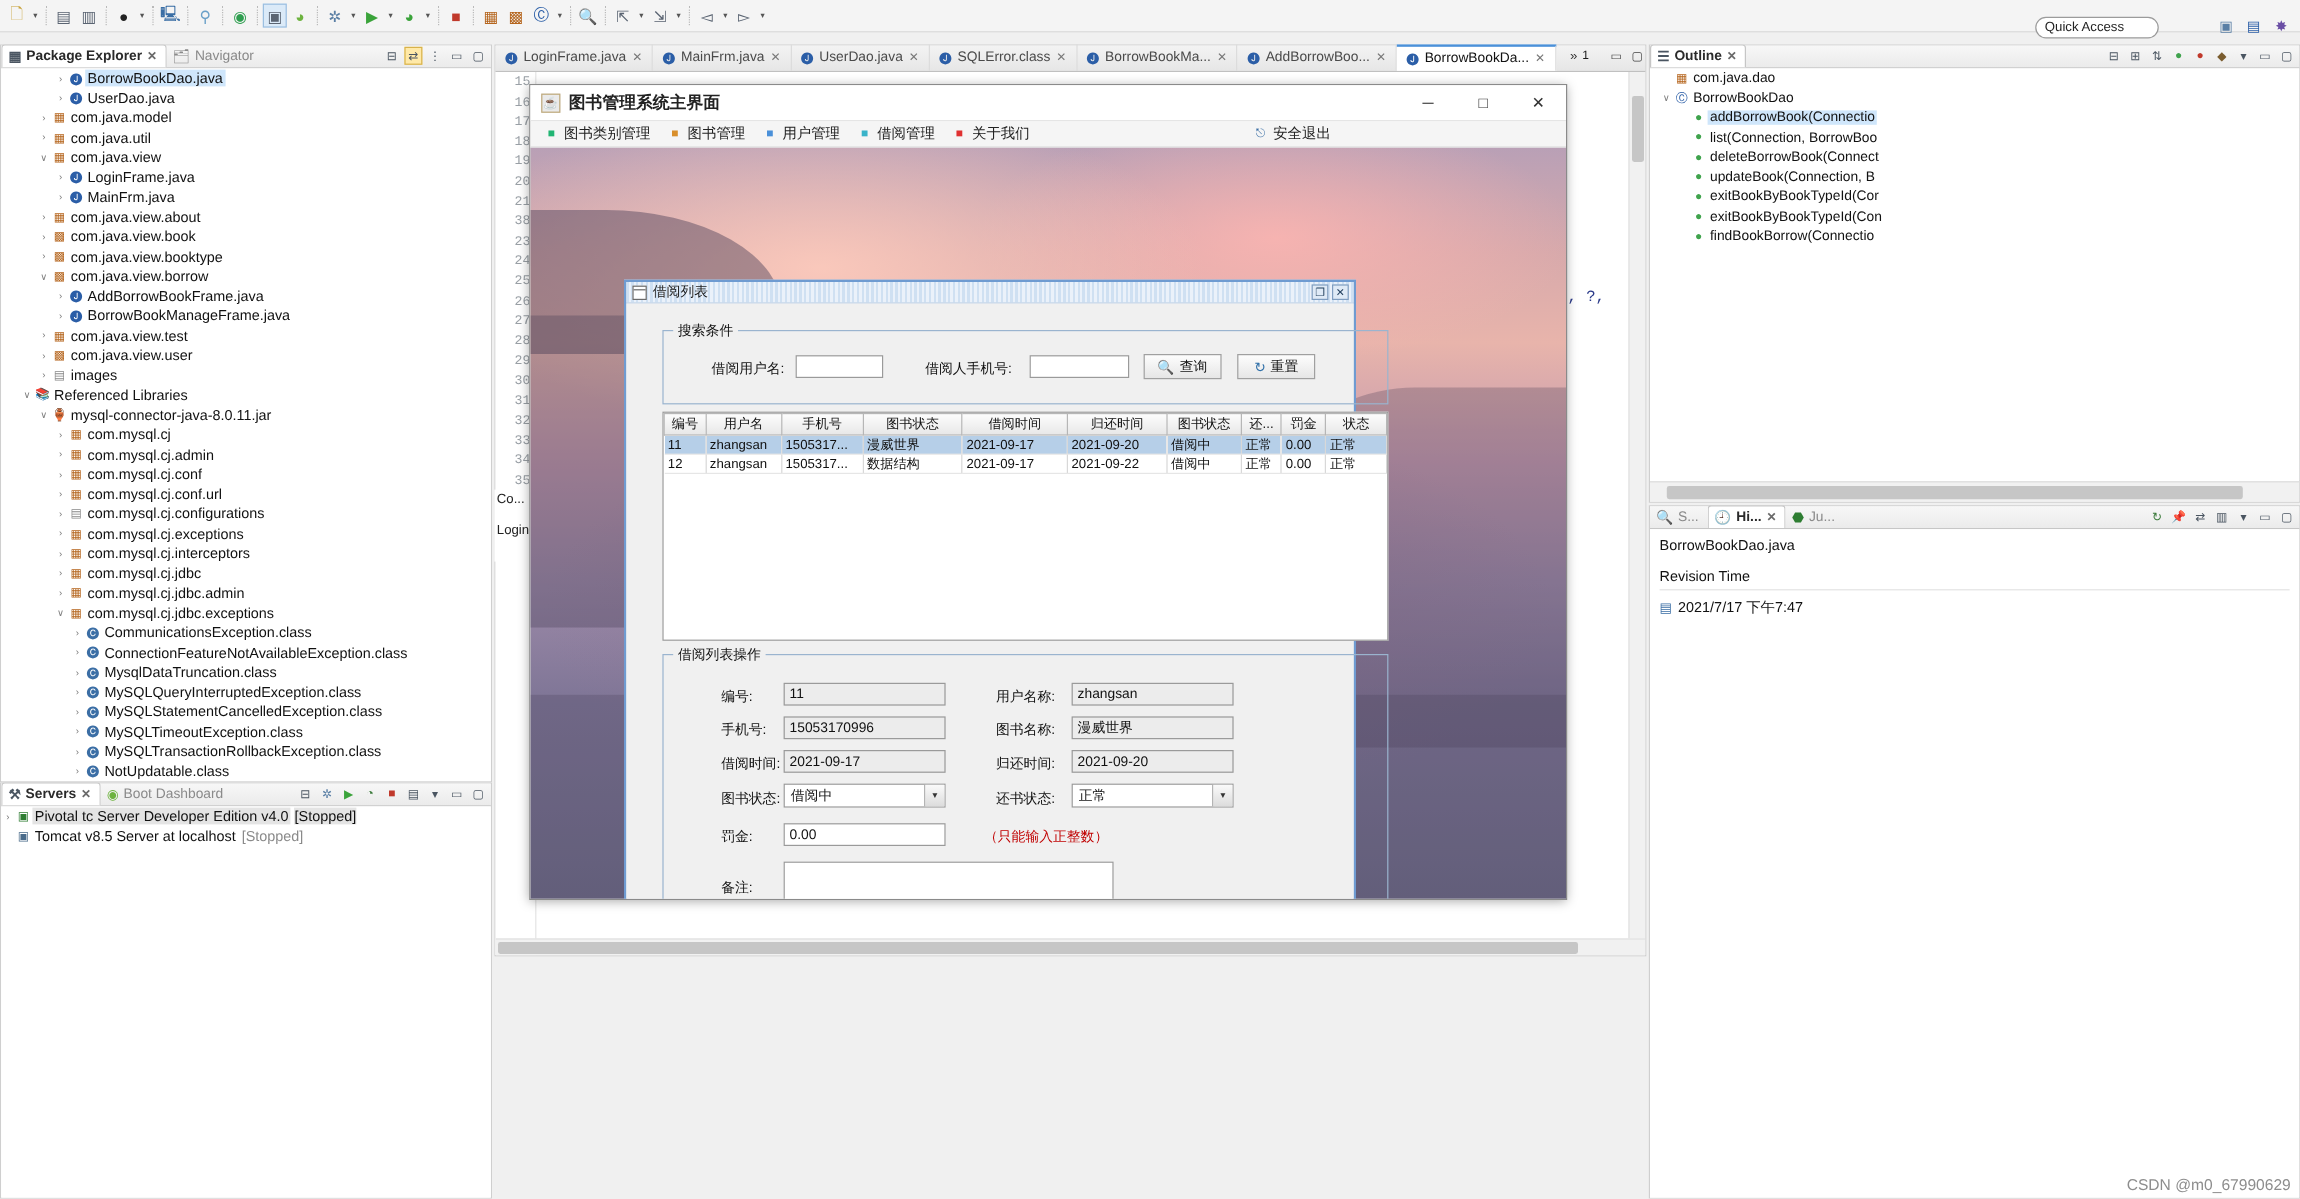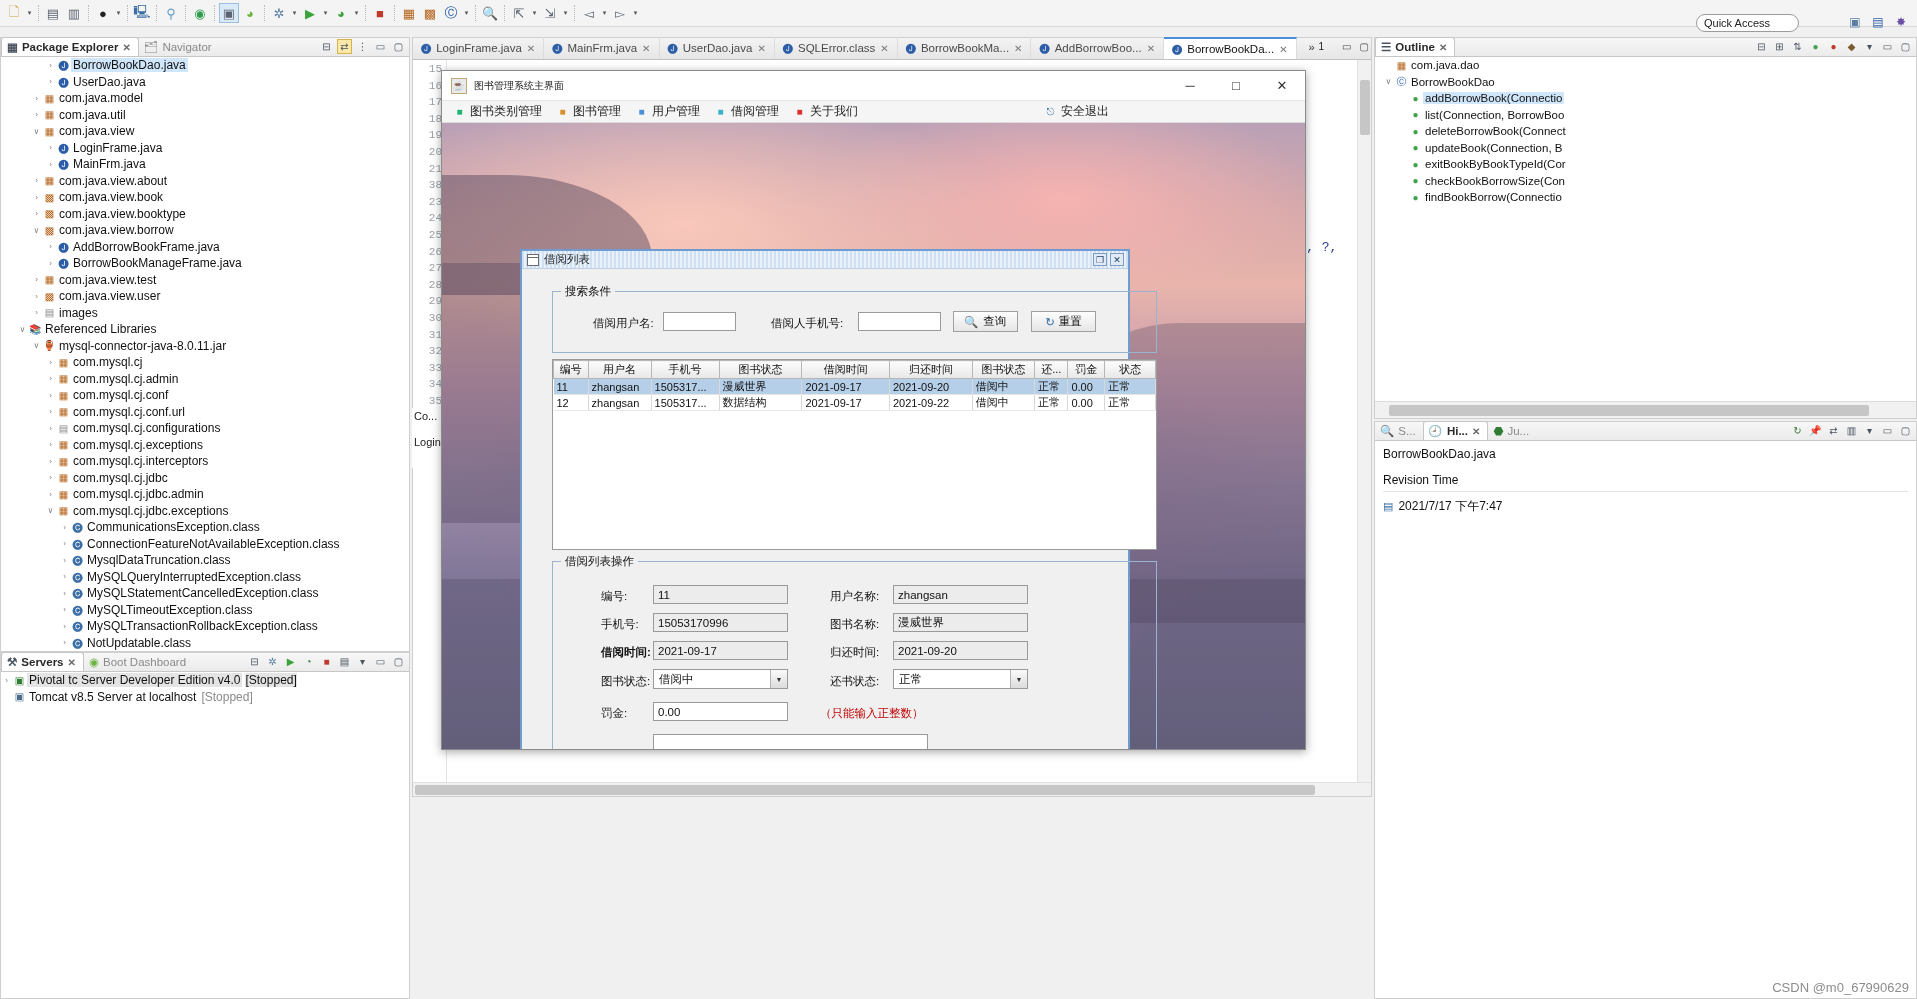--- a/index.html
+++ b/index.html
@@ -70,21 +70,21 @@
   .hscroll { position:absolute; left:0; right:0; bottom:0; height:14px; background:#f1f1f1; border-top:1px solid #e0e0e0; }
   .hthumb { position:absolute; top:2px; height:10px; background:#c6c6c6; border-radius:2px; }
 
   
   #javaApp { position:absolute; background:#f0f0f0; border:1px solid #8a8a8a;
              box-shadow:0 2px 9px rgba(0,0,0,.35); }
   #jTitle { height:30px; background:#fff; display:flex; align-items:center; padding-left:9px;
             border-bottom:1px solid #e5e5e5; }
   #jTitle .tico { width:16px; height:16px; margin-right:7px; background:#eaeaea; border:1px solid #bfa97a;
             color:#b07b28; font-size:10px; display:flex; align-items:center; justify-content:center; }
-  #jTitle .ttxt { font-size:10px; color:#222; }
+  #jTitle .ttxt { font-size:14px; color:#222;font-weight:bold; }
   .wbtns { margin-left:auto; display:flex; }
   .wbtn { width:46px; height:30px; display:flex; align-items:center; justify-content:center;
           font-size:13px; color:#333; }
   #jMenu { height:22px; background:#f5f5f5; display:flex; align-items:center; gap:2px;
            padding-left:5px; border-bottom:1px solid #dcdcdc; position:relative; }
   .jmi { display:flex; align-items:center; gap:4px; padding:2px 6px; font-size:12px; color:#222; }
   .jmi .mico { width:13px; height:13px; display:flex; align-items:center; justify-content:center; font-size:10px; }
   #jDesk { position:absolute; left:0; right:0; top:52px; bottom:0; overflow:hidden; }
   #wallpaper { position:absolute; inset:0;
      background:
@@ -621,21 +621,21 @@
         <div class="trow">
           <span style="width: 22px; flex: 0 0 auto;"></span>
           <span class="arrow"></span>
           <span class="ico" style="color: rgb(63, 163, 77);">●</span>
           <span class="lbl">exitBookByBookTypeId(Cor</span>
         </div>
         <div class="trow">
           <span style="width: 22px; flex: 0 0 auto;"></span>
           <span class="arrow"></span>
           <span class="ico" style="color: rgb(63, 163, 77);">●</span>
-          <span class="lbl">checkBookBorrowSize(Con</span>
+          <span class="lbl">exitBookByBookTypeId(Con</span>
         </div>
         <div class="trow">
           <span style="width: 22px; flex: 0 0 auto;"></span>
           <span class="arrow"></span>
           <span class="ico" style="color: rgb(63, 163, 77);">●</span>
           <span class="lbl">findBookBorrow(Connectio</span>
         </div>
       </div>
     <div style="position:absolute;left:0;right:0;bottom:0;height:17px;background:#f1f1f1;border-top:1px solid #dcdcdc;">
       <div style="position:absolute;left:14px;top:3px;width:480px;height:11px;background:#c6c6c6;border-radius:2px"></div>
@@ -719,21 +719,21 @@
     </div>
 
   <div id="jDesk">
     <div id="wallpaper">
       <div class="ridge" style="left:0;top:52px;width:210px;height:120px;border-radius:0 70% 0 0;opacity:.8;"></div>
       <div class="ridge" style="left:0;top:140px;width:300px;height:260px;border-radius:0 60% 0 0;opacity:.6;"></div>
       <div class="ridge" style="right:0;top:200px;width:280px;height:300px;border-radius:55% 0 0 0;opacity:.5;"></div>
       <div class="ridge" style="left:0;bottom:0;width:100%;height:170px;opacity:.45;"></div>
     </div>
 
-    <div id="intFrame" style="left:78px;top:110px;width:610px;height:565px;margin-top:16px;">
+    <div id="intFrame" style="left:78px;top:110px;width:610px;height:565px;">
       <div id="ifTitle">
         <span class="ifico"></span>
         <span class="iftxt">借阅列表</span>
         <div class="ifbtns">
           <span class="ifbtn">❐</span>
           <span class="ifbtn">✕</span>
         </div>
       </div>
 
       <div id="ifBody">
@@ -805,21 +805,21 @@
           <span class="fld-label" style="position:absolute;left:48px;top:27px;">编号:</span>
           <input class="tfield ro" style="position: absolute; left: 100px; top: 23px; width: 135px;" value="11">
           <span class="fld-label" style="position:absolute;left:277px;top:27px;">用户名称:</span>
           <input class="tfield ro" style="position: absolute; left: 340px; top: 23px; width: 135px;" value="zhangsan">
 
           <span class="fld-label" style="position:absolute;left:48px;top:55px;">手机号:</span>
           <input class="tfield ro" style="position: absolute; left: 100px; top: 51px; width: 135px;" value="15053170996">
           <span class="fld-label" style="position:absolute;left:277px;top:55px;">图书名称:</span>
           <input class="tfield ro" style="position: absolute; left: 340px; top: 51px; width: 135px;" value="漫威世界">
 
-          <span class="fld-label" style="position:absolute;left:48px;top:83px;font-weight:bold;">借阅时间:</span>
+          <span class="fld-label" style="position:absolute;left:48px;top:83px;">借阅时间:</span>
           <input class="tfield ro" style="position: absolute; left: 100px; top: 79px; width: 135px;" value="2021-09-17">
           <span class="fld-label" style="position:absolute;left:277px;top:83px;">归还时间:</span>
           <input class="tfield ro" style="position: absolute; left: 340px; top: 79px; width: 135px;" value="2021-09-20">
 
           <span class="fld-label" style="position:absolute;left:48px;top:112px;">图书状态:</span>
           <div class="combo" style="position:absolute;left:100px;top:107px;width:135px;">
             <span>借阅中</span>
             <span class="cbtn">▼</span>
           </div>
           <span class="fld-label" style="position:absolute;left:277px;top:112px;">还书状态:</span>

